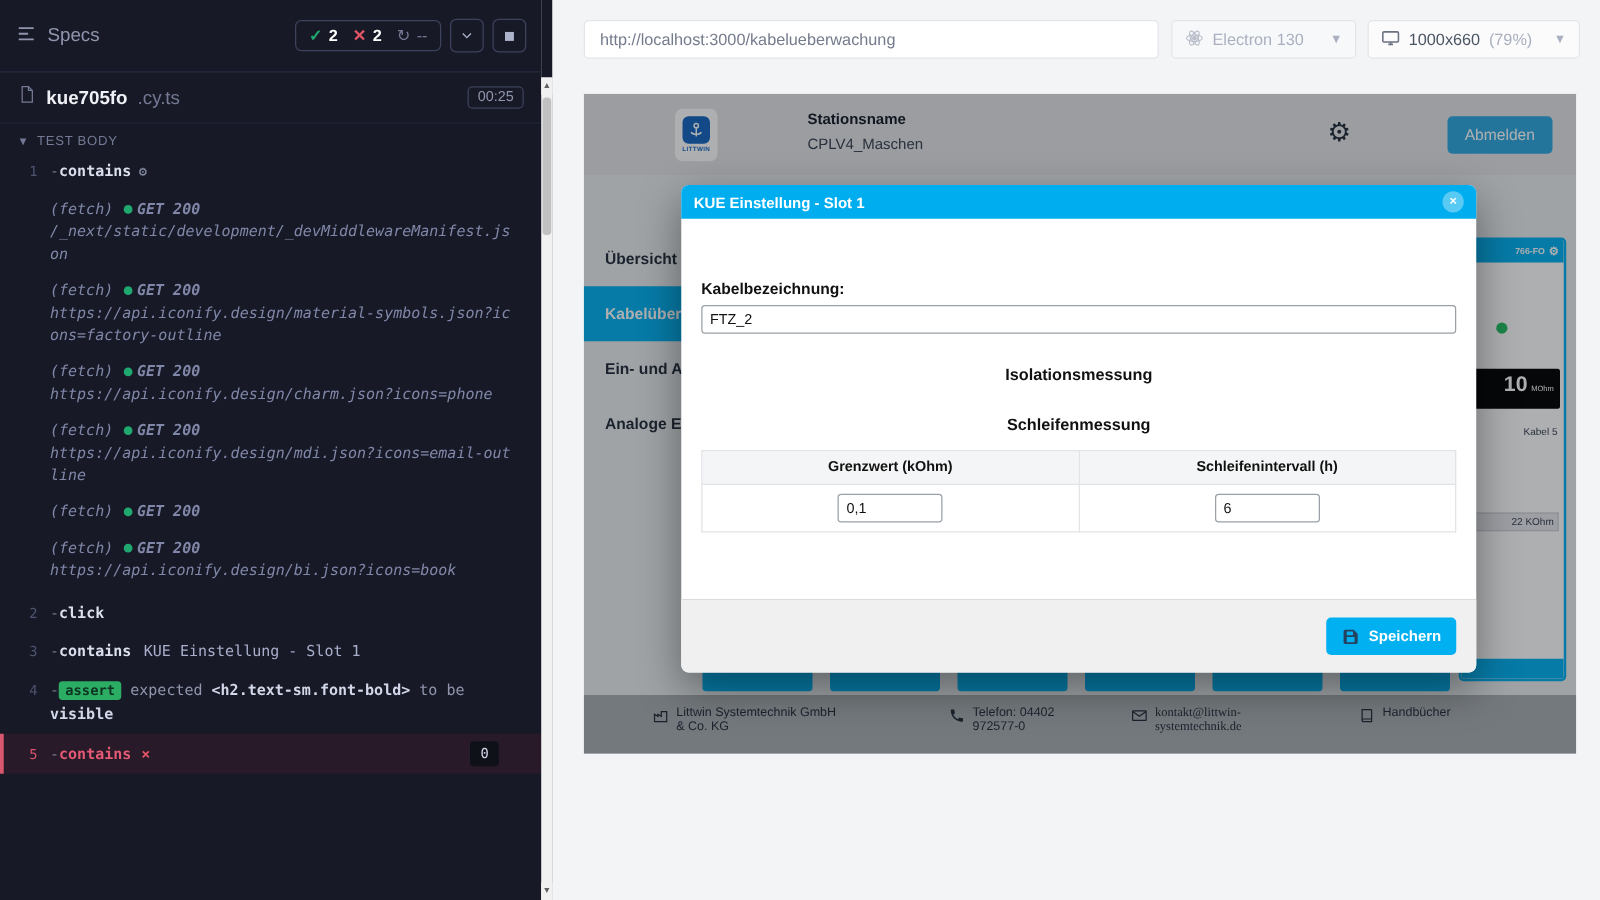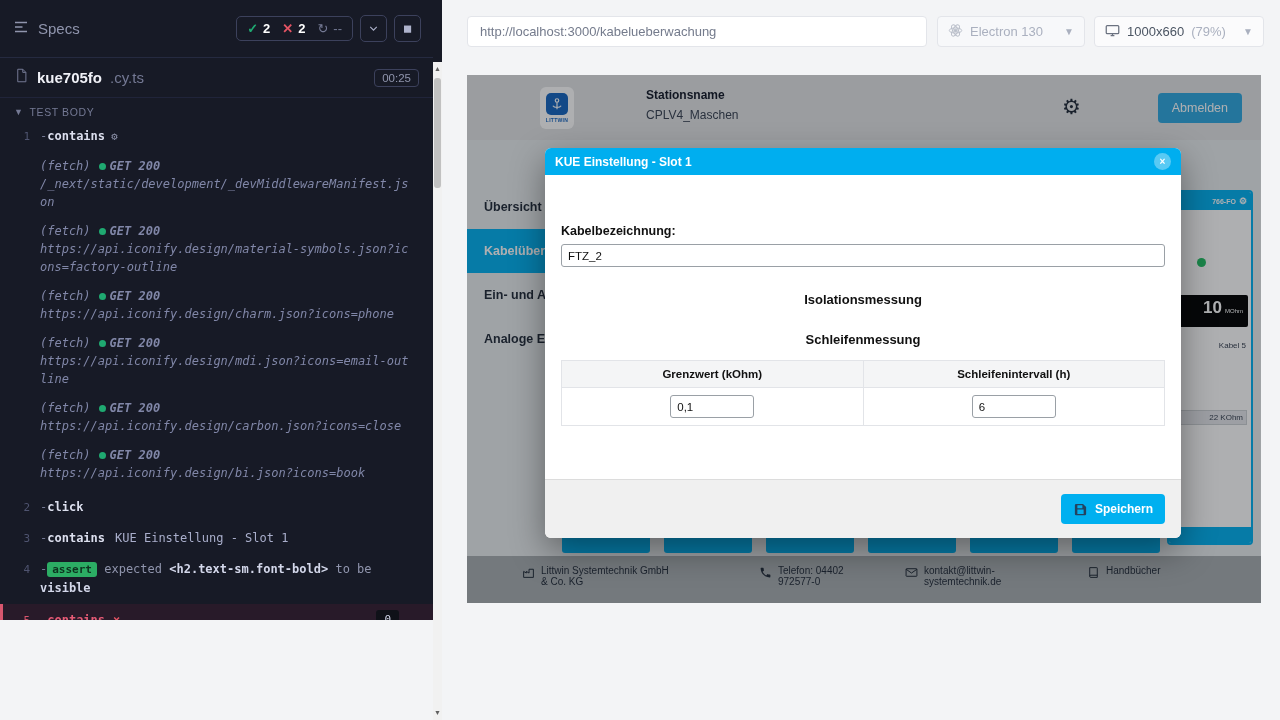--- a/index.html
+++ b/index.html
@@ -4,21 +4,21 @@
 <style>
   * { box-sizing: border-box; }
   html,body { margin:0; padding:0; }
   body {
     width:1280px; height:720px; overflow:hidden; position:relative;
     font-family:"Liberation Sans", sans-serif; background:#f3f4f6;
   }
 
   
   .sidebar {
-    position:absolute; left:0; top:0; width:433px; height:620px;
+    position:absolute; left:0; top:0; width:433px; height:720px;
     background:#171a26; color:#9095ad; overflow:hidden;
   }
   .controls {
     height:58px; display:flex; align-items:center; padding:0 12px;
     border-bottom:1px solid #252a40; gap:8px;
   }
   .specs-label { display:flex; align-items:center; gap:8px; font-size:15px; color:#9095ad; }
   .specs-label svg { width:18px; height:18px; }
   .controls-right { margin-left:auto; display:flex; align-items:center; gap:7px; }
   .stats-box {
@@ -201,21 +201,21 @@
   .btn-strip .b { width:88px; height:28px; background:#00b0f0; border-radius:3px; }
 
   
   .app-footer {
     position:absolute; left:0; bottom:0; width:100%; height:47px; background:#a7adb0;
   }
   .foot-item { position:absolute; top:9px; display:flex; gap:6px; font-size:10px; color:#1f2937; }
   .foot-item svg { width:13px; height:13px; flex:0 0 13px; margin-top:1px; color:#1f2937; }
   .fi-1 { left:55px; } .fi-1 .t { width:128px; }
   .fi-2 { left:292px; } .fi-2 .t { width:88px; }
-  .fi-3 { left:438px; } .fi-3 .t { width:98px; }
+  .fi-3 { left:438px;font-family:Liberation Serif, serif; } .fi-3 .t { width:98px; }
   .fi-4 { left:620px; }
 
   .dim-overlay { position:absolute; inset:0; background:rgba(18,21,25,0.34); z-index:5; }
 
   
   .modal {
     position:absolute; left:78px; top:73px; width:636px; height:390px;
     background:#ffffff; border-radius:6px; z-index:10;
     box-shadow:0 12px 34px rgba(0,0,0,0.4); display:flex; flex-direction:column;
   }
@@ -332,21 +332,20 @@
         <div class="fetch">
           <div><span>(fetch)</span><span class="dot"></span><span class="fetch-status">GET 200</span></div>
           <div>https://api.iconify.design/charm.json?icons=phone</div>
         </div>
         <div class="fetch">
           <div><span>(fetch)</span><span class="dot"></span><span class="fetch-status">GET 200</span></div>
           <div>https://api.iconify.design/mdi.json?icons=email-outline</div>
         </div>
         <div class="fetch">
           <div><span>(fetch)</span><span class="dot"></span><span class="fetch-status">GET 200</span></div>
-          <div>https://api.iconify.design/carbon.json?icons=close</div>
         </div>
         <div class="fetch">
           <div><span>(fetch)</span><span class="dot"></span><span class="fetch-status">GET 200</span></div>
           <div>https://api.iconify.design/bi.json?icons=book</div>
         </div>
       </div>
     </div>
 
     <div class="cmd-row" style="margin-top:10px">
       <span class="cmd-num">2</span>

